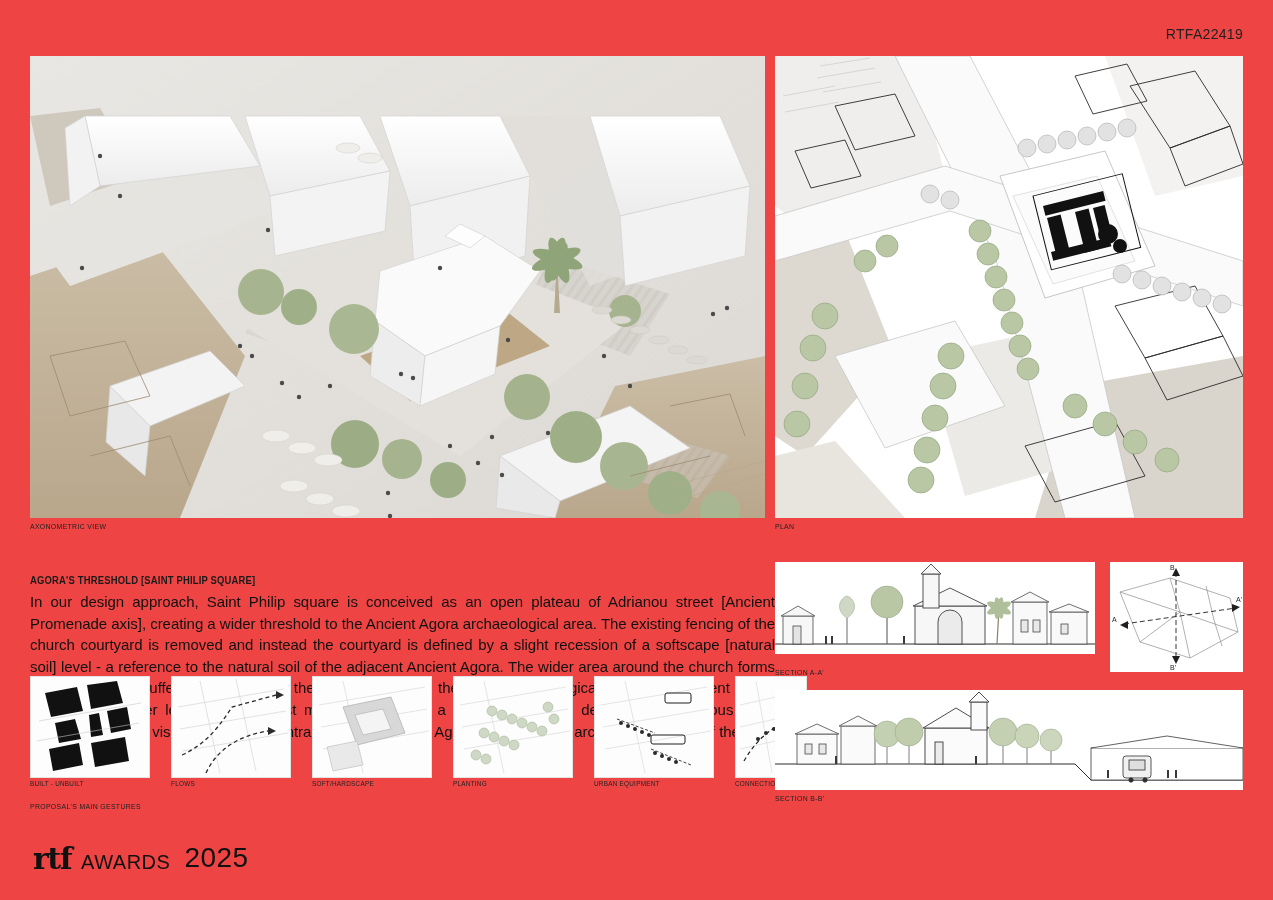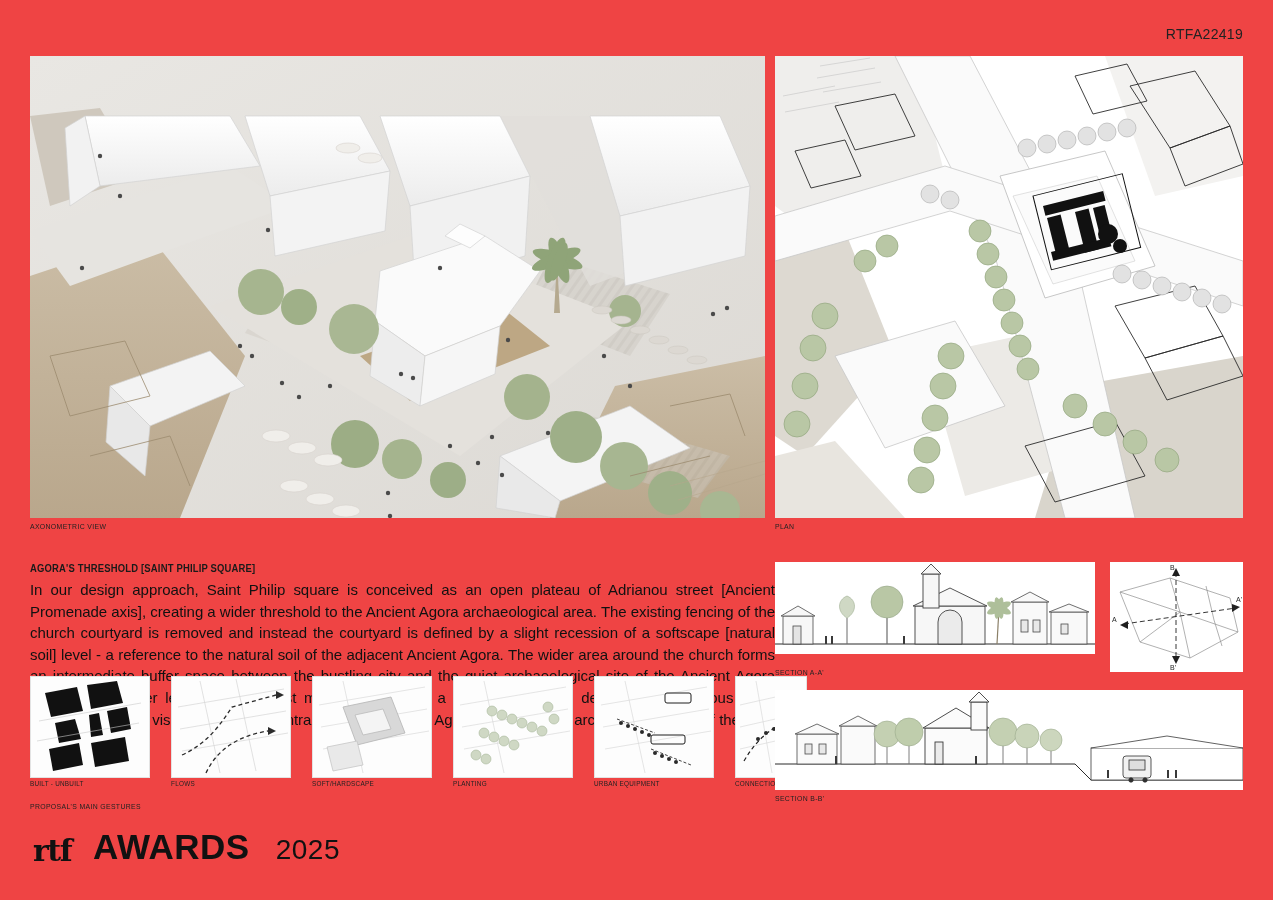--- a/index.html
+++ b/index.html
@@ -61,21 +61,21 @@
     transform-origin: left center;
     white-space: nowrap;
   }
   .cap-axo { left: 30px; top: 522px; }
   .cap-plan { left: 775px; top: 522px; }
 
   
   .text-block {
     position: absolute;
     left: 30px;
-    top: 562px;
+    top: 574px;
     width: 745px;
   }
   .proj-title {
     font-size: 10.5px;
     font-weight: bold;
     letter-spacing: 0.2px;
     transform: scaleX(0.9);
     transform-origin: left center;
     margin-bottom: 5px;
   }
@@ -155,39 +155,39 @@
     height: 100px;
     overflow: hidden;
   }
   .cap-sec-a { left: 775px; top: 668px; }
   .cap-sec-b { left: 775px; top: 794px; }
 
   
   .footer {
     position: absolute;
     left: 33px;
-    bottom: 36px;
+    bottom: 28px;
     display: flex;
     align-items: flex-end;
-    gap: 22px;
+    gap: 10px;
   }
   .rtf-mark {
     font-family: "DejaVu Serif", serif;
     font-size: 30px;
     font-weight: bold;
     letter-spacing: -1.5px;
     line-height: 0.9;
     color: #111;
   }
   .awards-text {
-    font-size: 35px;
+    font-size: 20px;
     letter-spacing: 0.5px;
     color: #111;
     line-height: 1;
-    font-weight: 700;
+    font-weight: 400;
   }
   .awards-year {
     font-size: 28px;
     letter-spacing: 0.5px;
     color: #111;
     line-height: 1;
     font-weight: 300;
     margin-left: 4px;
   }
 </style>

